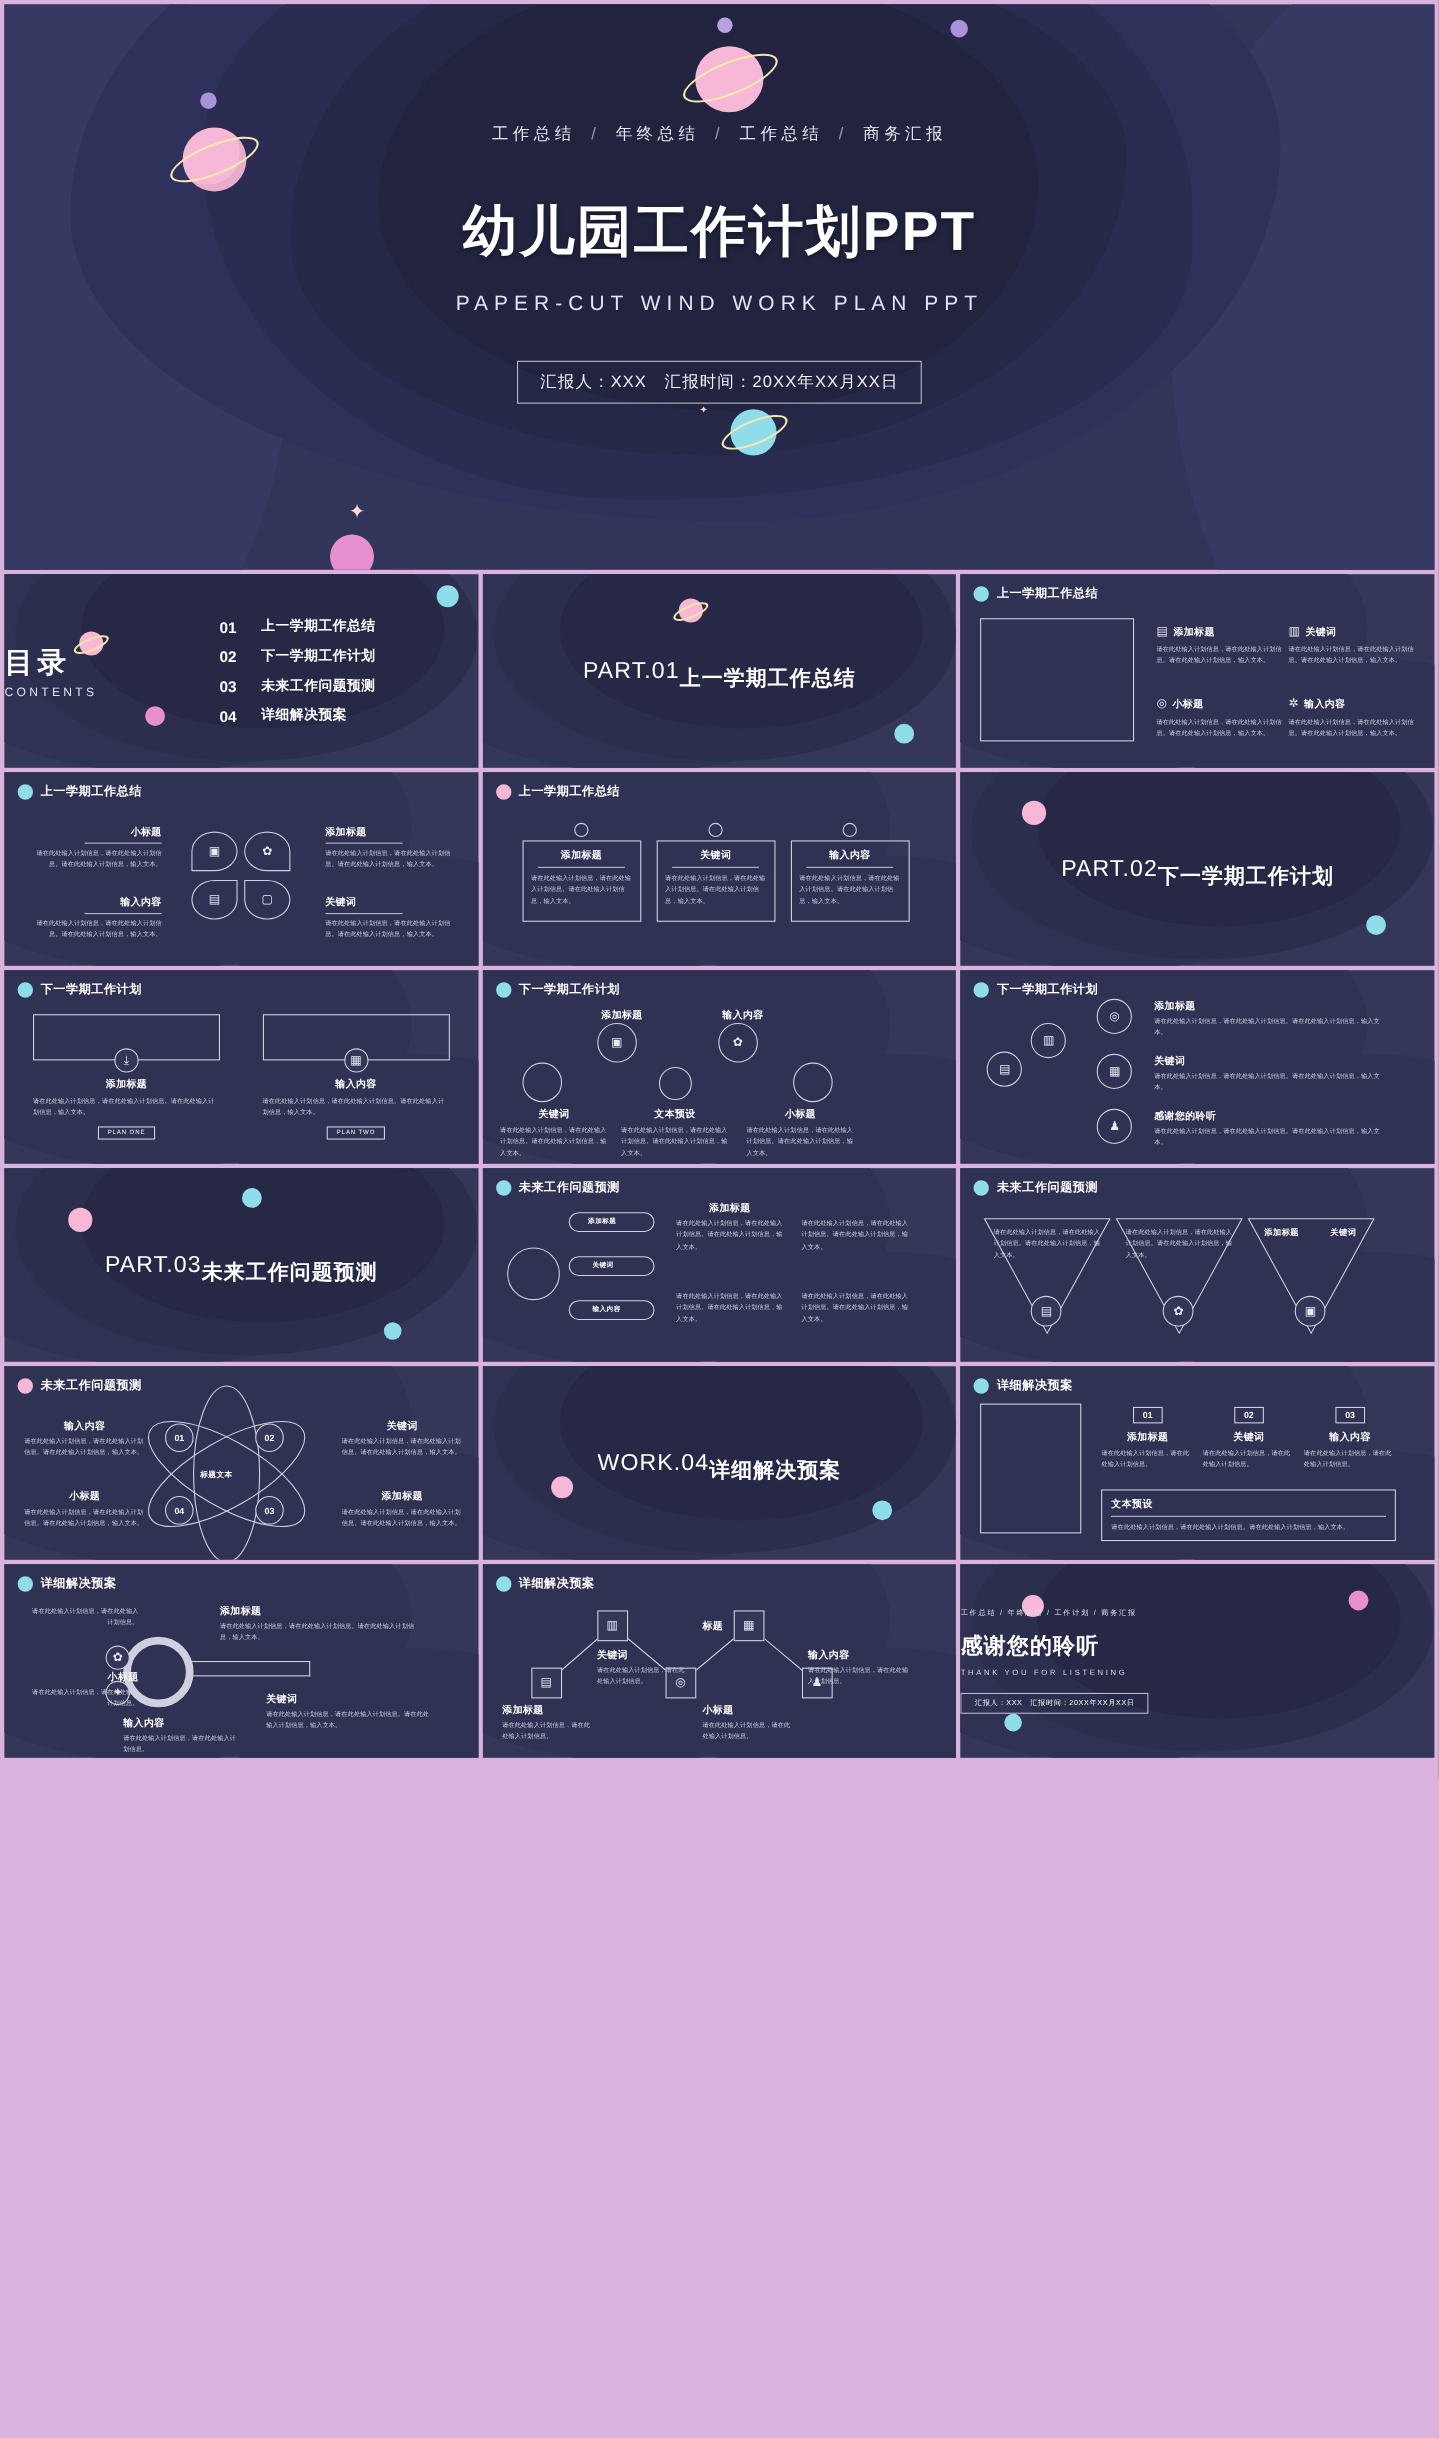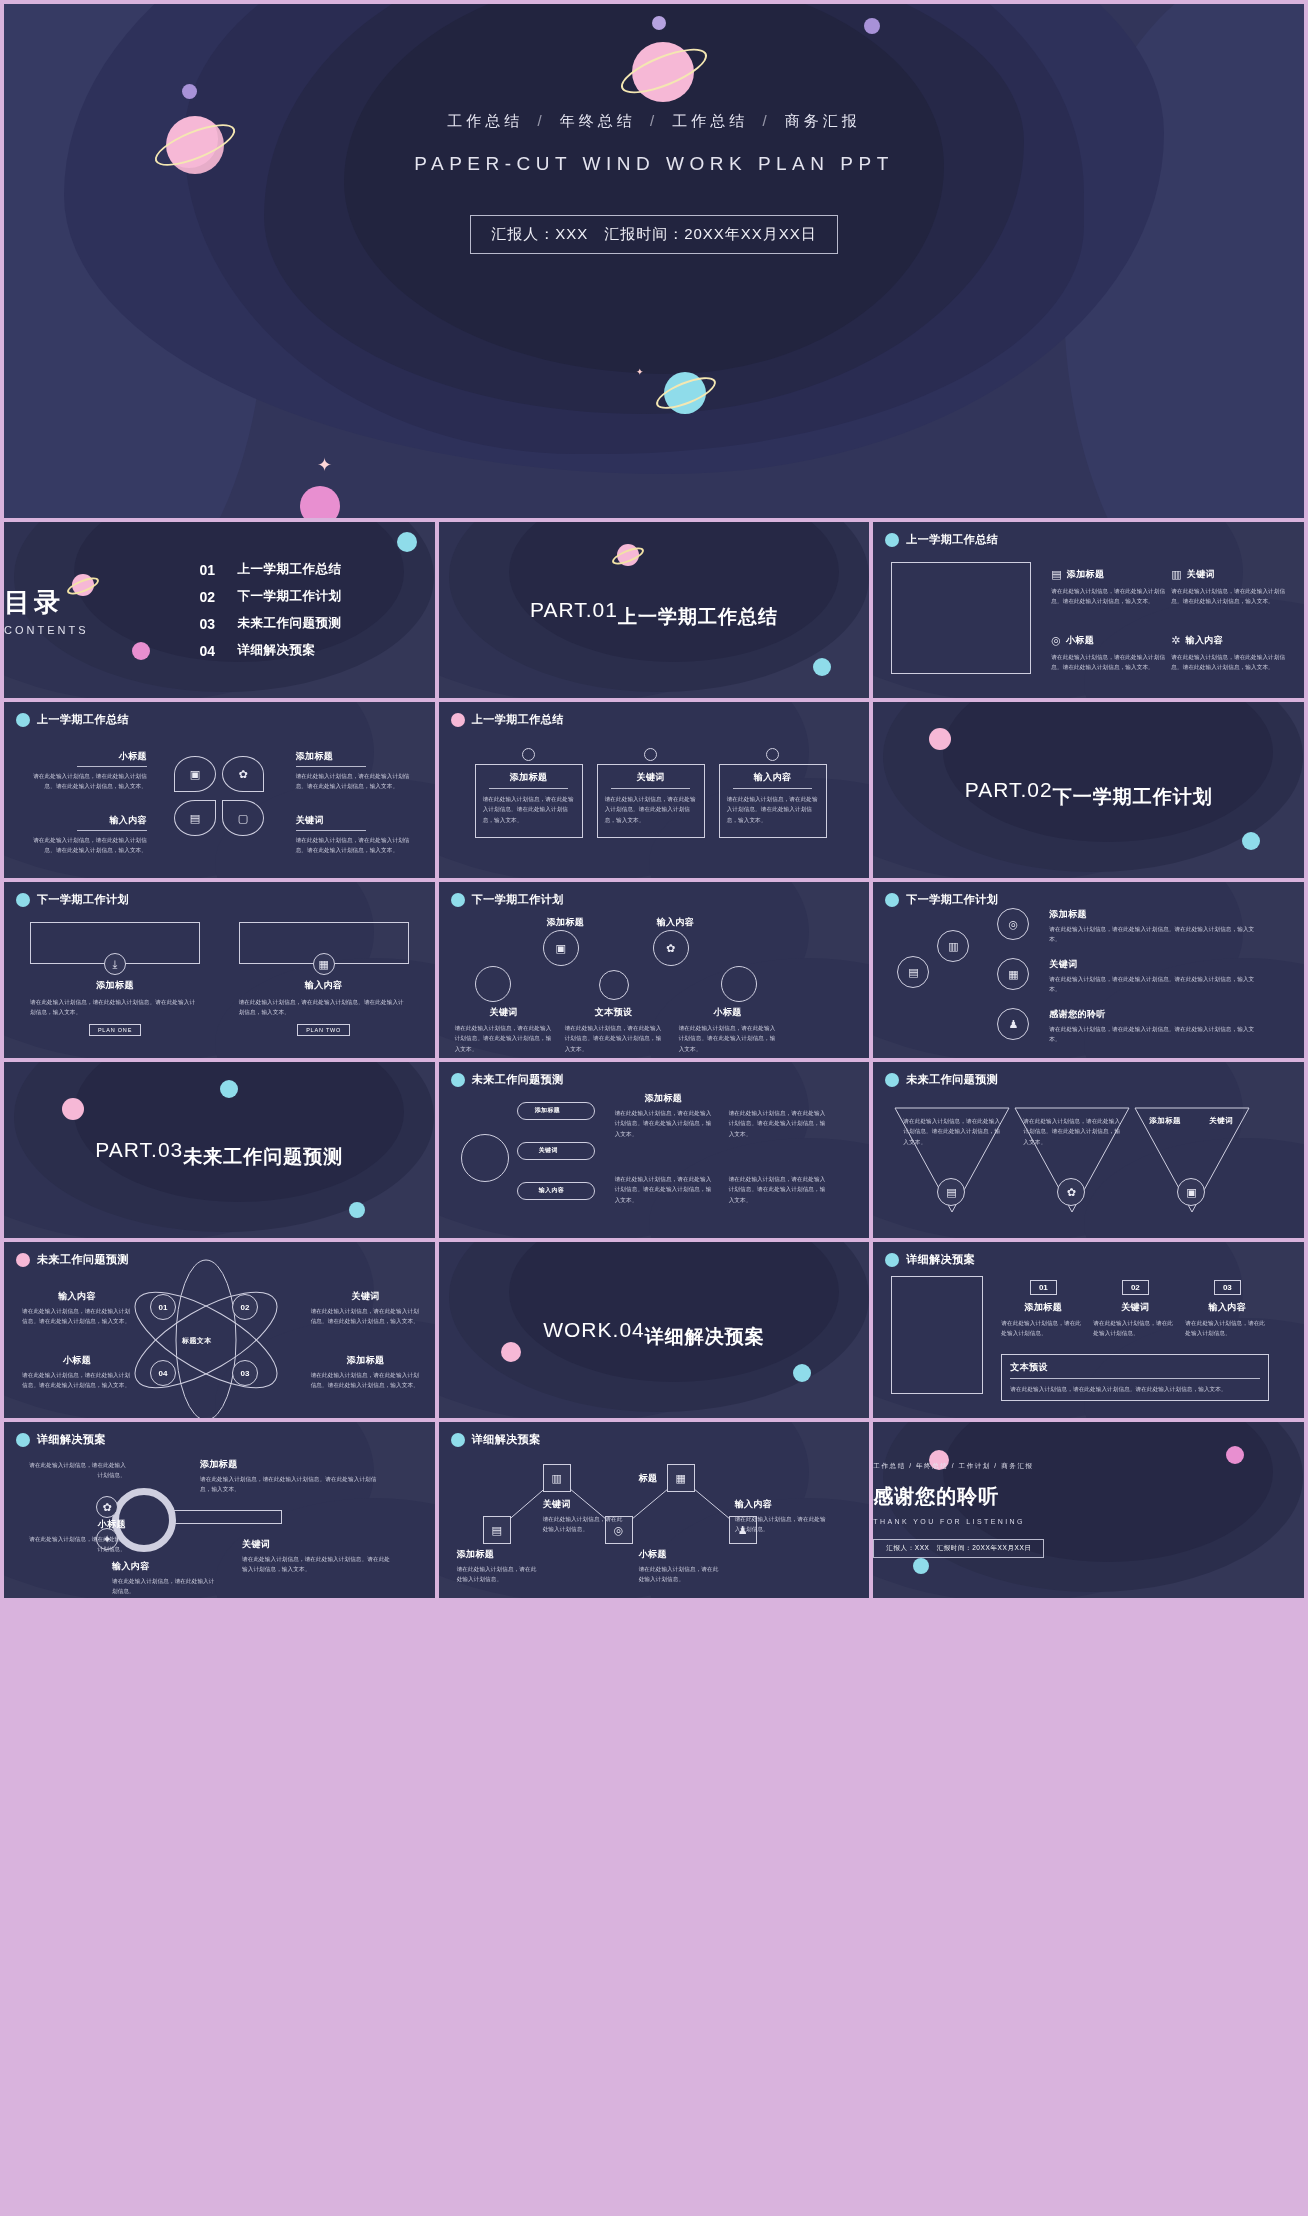--- a/index.html
+++ b/index.html
@@ -126,20 +126,21 @@
     <div class="hero-inner">
       <div class="kicker">
         <span>工作总结</span>
         <span class="sep">/</span>
         <span>年终总结</span>
         <span class="sep">/</span>
         <span>工作总结</span>
         <span class="sep">/</span>
         <span>商务汇报</span>
       </div>
+      <div class="hero-title">幼儿园工作计划PPT</div>
       <div class="hero-sub">PAPER-CUT WIND WORK PLAN PPT</div>
       <div class="hero-date">汇报人：XXX　汇报时间：20XX年XX月XX日</div>
     </div>
   </div>
 
   <div class="grid">
 
     <div class="slide">
       <div class="wave w-a"></div>
         <div class="wave w-b"></div>

